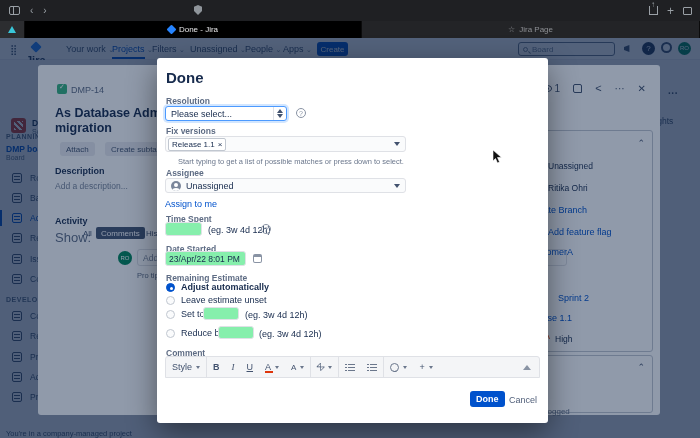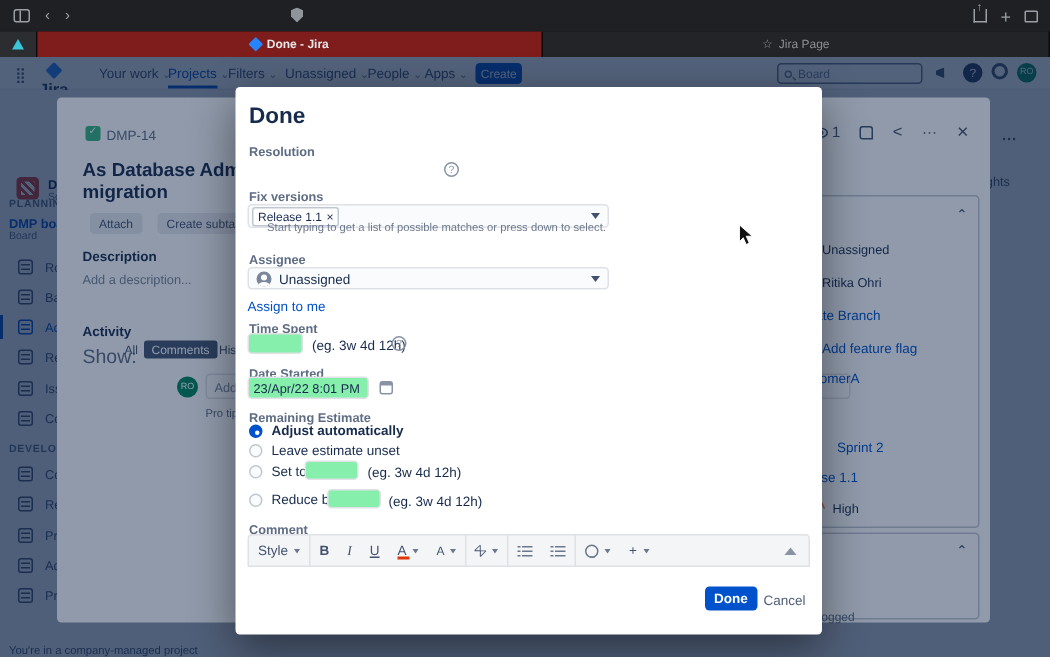--- a/index.html
+++ b/index.html
@@ -21,21 +21,21 @@
   .share-ic { width:9px; height:9px; border:1px solid #9aa0a6; border-top:none; position:relative; }
   .share-ic::after { content:"↑"; position:absolute; left:1px; top:-6px; font-size:8px; color:#9aa0a6; }
   .plus-ic { color:#9aa0a6; font-size:12px; }
   .tabs-ic { width:9px; height:8px; border:1px solid #9aa0a6; border-radius:1px; position:relative; background:#1f2023; }
   .tabs-ic::before { content:""; position:absolute; left:2px; top:-3px; width:9px; height:8px; border:1px solid #9aa0a6; border-radius:1px; z-index:-1; }
 
   .tab-bar { position:absolute; left:0; top:21px; width:700px; height:17px; background:#141416; display:flex; }
   .pinned-tab { width:25px; height:17px; background:#2c2d30; display:flex; align-items:center; justify-content:center; border-right:1px solid #0b0b0c; }
   .atl-mark { width:0; height:0; border-left:4px solid transparent; border-right:4px solid transparent; border-bottom:7px solid #39c6d8; }
   .tab { height:17px; display:flex; align-items:center; justify-content:center; gap:4px; font-size:8px; border-right:1px solid #0b0b0c; }
-  .tab.active { width:337px; background:#7f1d1d; color:#e6e6e8;font-weight:bold; }
+  .tab.active { width:337px; background:#000000; color:#e6e6e8; }
   .tab.inactive { flex:1; background:#232427; color:#8d8f94; }
   .jira-favicon { width:7px; height:7px; background:#2684ff; transform:rotate(45deg); border-radius:1px; }
   .star { color:#8d8f94; font-size:8px; }
 
   
   .page { position:absolute; left:0; top:38px; width:700px; height:400px; background:#f4f5f7; }
   .navbar { position:absolute; left:0; top:0; width:700px; height:22px; background:#ffffff; border-bottom:1px solid #ebecf0; }
   .grid-ic { position:absolute; left:10px; top:6px; color:#42526e; font-size:10px; letter-spacing:-1px; }
   .jira-logo { position:absolute; left:26px; top:5px; display:flex; align-items:center; gap:3px;flex-direction:column; }
   .jira-mark { width:8px; height:8px; background:#2684ff; transform:rotate(45deg); border-radius:1px; }
@@ -121,21 +121,21 @@
   .select-mac { left:8px; top:48px; width:122px; height:15px; border:1px solid #4c9aff; box-shadow:0 0 0 2px rgba(76,154,255,0.25); border-radius:3px; background:#fff; display:flex; align-items:center; }
   .select-mac .txt { font-size:9px; color:#172b4d; padding-left:5px; flex:1; }
   .stepper { width:13px; height:100%; border-left:1px solid #dfe1e6; display:flex; flex-direction:column; align-items:center; justify-content:center; gap:1px; }
   .tri-up { width:0; height:0; border-left:3px solid transparent; border-right:3px solid transparent; border-bottom:4px solid #42526e; }
   .tri-dn { width:0; height:0; border-left:3px solid transparent; border-right:3px solid transparent; border-top:4px solid #42526e; }
   .info-ic { width:10px; height:10px; border:1px solid #8993a4; border-radius:50%; color:#8993a4; font-size:7px; text-align:center; line-height:10px; }
   .field-box { border:1px solid #dfe1e6; background:#fafbfc; border-radius:3px; display:flex; align-items:center; }
   .fixbox { left:8px; top:78px; width:241px; height:16px; padding:0 5px 0 2px; }
   .tag { border:1px solid #c1c7d0; background:#fff; border-radius:2px; font-size:8px; color:#172b4d; padding:1px 3px; display:flex; gap:3px; align-items:center; }
   .chev-dn { margin-left:auto; width:0; height:0; border-left:3.5px solid transparent; border-right:3.5px solid transparent; border-top:4.5px solid #42526e; }
-  .help-text { left:9px; top:89px; font-size:7.5px; color:#6b778c;padding-left:12px; }
+  .help-text { left:9px; top:99px; font-size:7.5px; color:#6b778c;padding-left:12px; }
   .asgbox { left:8px; top:120px; width:241px; height:15px; padding:0 5px; gap:5px; }
   .asg-av { width:10px; height:10px; background:#7a869a; border-radius:50%; position:relative; overflow:hidden; }
   .asg-av::before { content:""; position:absolute; left:3px; top:2px; width:4px; height:4px; background:#fff; border-radius:50%; }
   .asg-av::after { content:""; position:absolute; left:1px; top:7px; width:8px; height:5px; background:#fff; border-radius:50%; }
   .asg-txt { font-size:9px; color:#172b4d; }
   .link { color:#0052cc; font-size:9px; }
   .sm-input { border:1px solid #dfe1e6; background:#86efac; border-radius:3px; }
   .hint { font-size:9px; color:#172b4d; }
   .radio { width:9px; height:9px; border:1px solid #c1c7d0; border-radius:50%; background:#fafbfc; flex:none; }
   .radio.on { background:#0052cc; border-color:#0052cc; position:relative; }
@@ -328,20 +328,27 @@
     <div class="in dchev" style="top:297px">⌃</div>
     <div class="in worklog">No time logged</div>
   </div>
 
   <div class="backdrop2"></div>
 
   <div class="dialog">
     <div class="a dlg-title">Done</div>
 
     <div class="a flabel" style="left:9px;top:38px">Resolution</div>
+    <div class="a select-mac">
+      <span class="txt">Please select...</span>
+      <span class="stepper">
+          <span class="tri-up"></span>
+          <span class="tri-dn"></span>
+        </span>
+    </div>
     <div class="a info-ic" style="left:139px;top:50px">?</div>
 
     <div class="a flabel" style="left:9px;top:68px">Fix versions</div>
     <div class="a field-box fixbox">
       <span class="tag">
           <span>Release 1.1</span>
           <span>×</span>
         </span>
       <span class="chev-dn"></span>
     </div>

